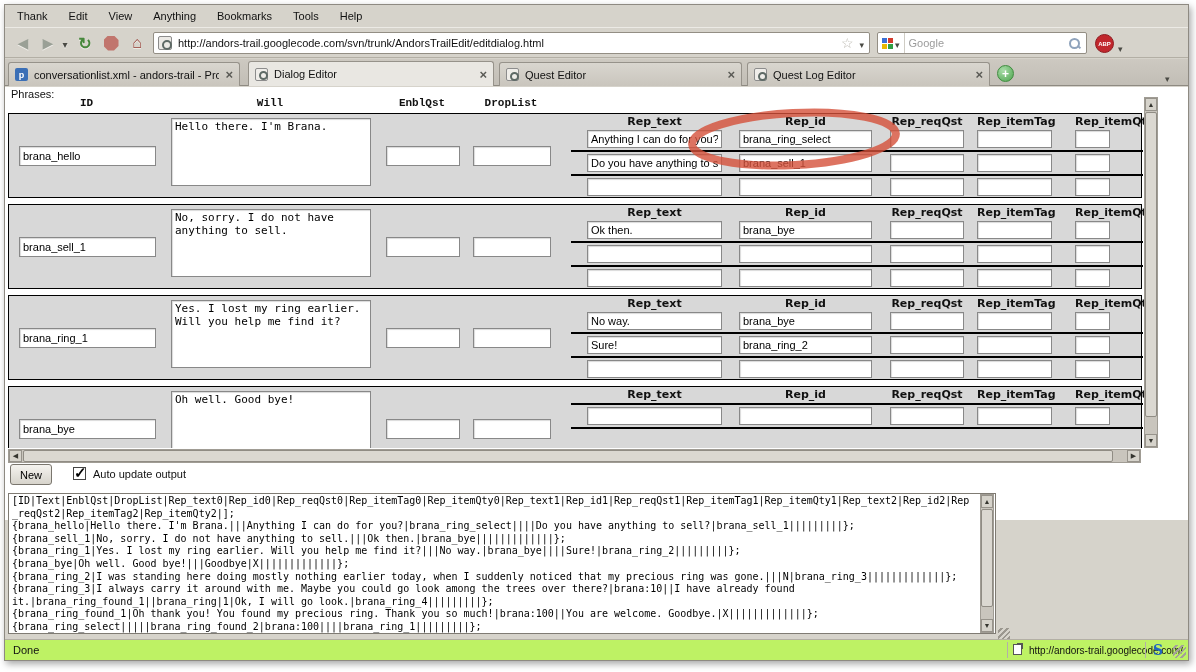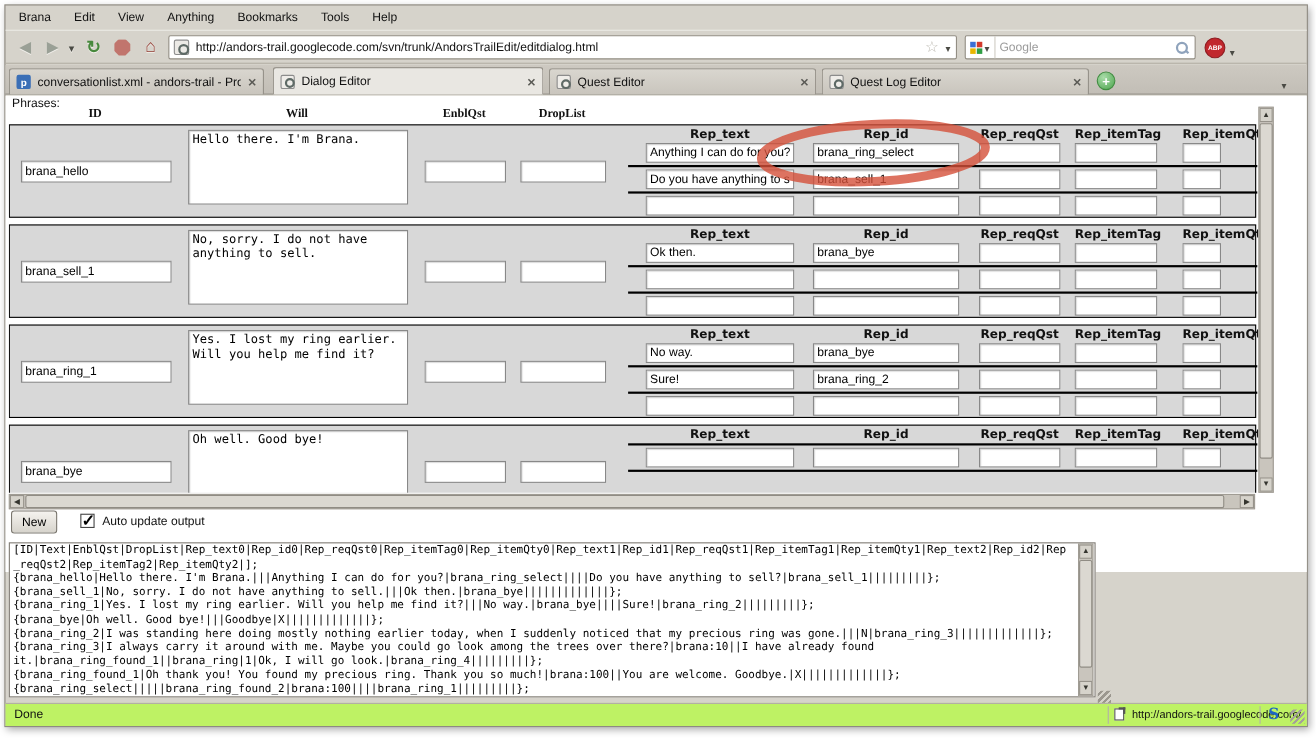--- a/index.html
+++ b/index.html
@@ -81,21 +81,21 @@
   .newtab { position:absolute; left:992px; top:6px; width:17px; height:17px; border-radius:50%;
     background:radial-gradient(circle at 35% 30%, #a9dca9, #4ea54e); border:1px solid #3f8c3f;
     color:#fff; font-weight:bold; display:flex; align-items:center; justify-content:center; }
   .newtab::before { content:"+"; font-size:12px; line-height:1; }
   .tablist-caret { position:absolute; left:1160px; top:9px; }
   
   .page { position:absolute; left:0; top:82px; width:1183px; height:433px; background:#fff; }
   .phrases-label { position:absolute; left:6px; top:1px; font-size:11px; }
   .viewport { position:absolute; left:3px; top:10px; width:1136px; height:351px; overflow:hidden; }
   .hdr { position:absolute; top:0; text-align:center; font-weight:bold; font-size:11px;
-    font-family:Liberation Serif, serif; white-space:nowrap; }
+    font-family:Liberation Mono, monospace; white-space:nowrap; }
   .h-id{left:10px;width:137px}.h-text{left:162px;width:200px}.h-enbl{left:377px;width:74px}
   .h-drop{left:464px;width:78px}.h-replies{left:562px;width:572px}
   .phrase-list { position:absolute; left:0; top:16px; width:1136px; }
   .phrase-block { position:relative; width:1134px; height:85px; background:#d8d8d8;
     border:1px solid #000; margin-bottom:6px; }
   .fld { border:1px solid #888; background:#fff; font-size:11px;
     font-family:"Liberation Sans",sans-serif; padding:1px 3px;
     box-shadow:inset 1px 1px 1px rgba(0,0,0,.15); }
   .id-fld   { position:absolute; left:10px; top:32px; width:137px; height:20px; }
   .text-fld { position:absolute; left:162px; top:4px; width:200px; height:68px;
@@ -160,21 +160,21 @@
     color:#1f66c1; font-family:"DejaVu Serif",serif; }
   .corner-grip { position:absolute; right:2px; bottom:2px; width:13px; height:13px;
     background:repeating-linear-gradient(135deg, transparent 0 2px, #a5a199 2px 4px); }
 </style>
 </head>
 <body>
 
 <div class="window">
 
   <div class="menubar">
-    <span class="menu-item">Brana</span>
+    <span class="menu-item">Thank</span>
     <span class="menu-item">Edit</span>
     <span class="menu-item">View</span>
     <span class="menu-item">Anything</span>
     <span class="menu-item">Bookmarks</span>
     <span class="menu-item">Tools</span>
     <span class="menu-item">Help</span>
   </div>
 
   <div class="toolbar">
     <span class="tbtn" style="left:6px">

